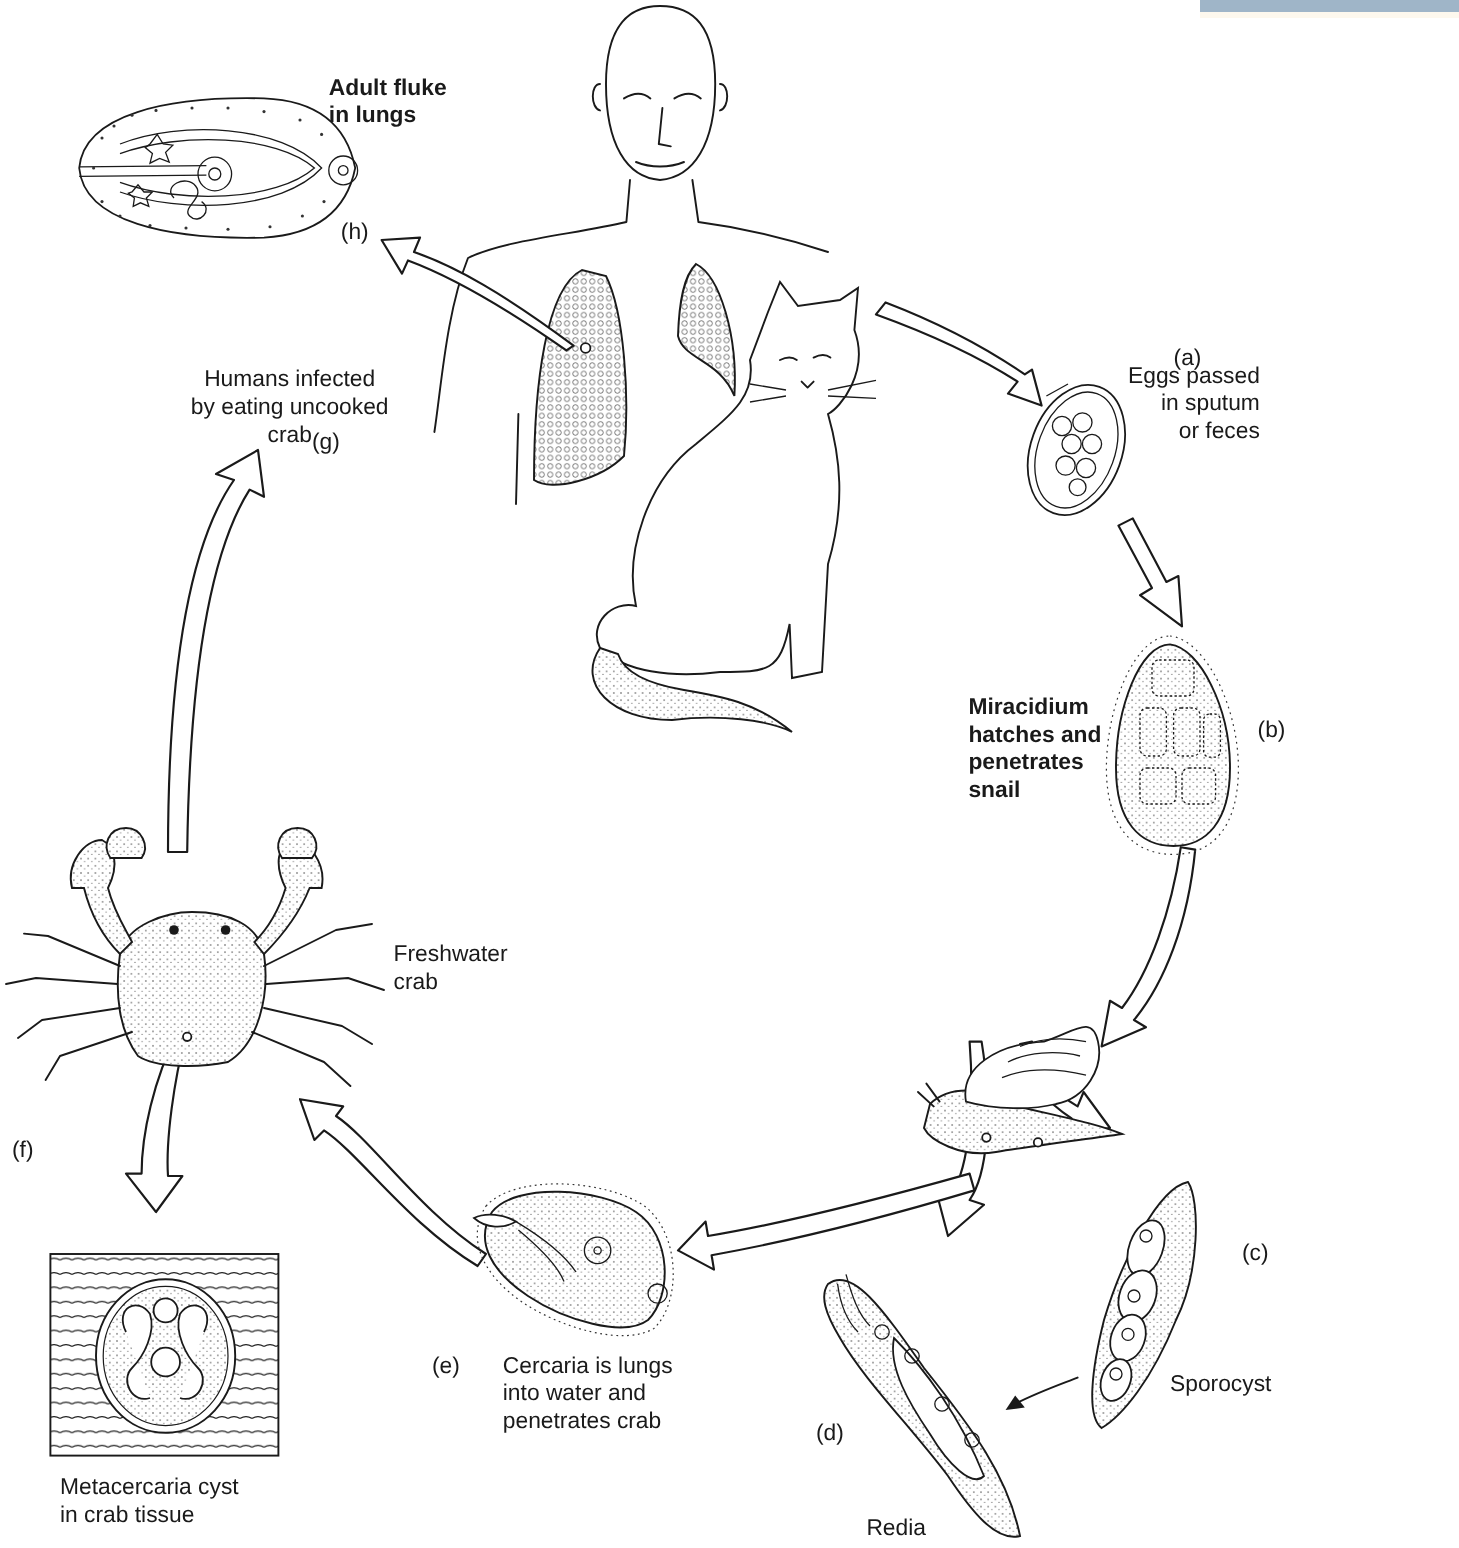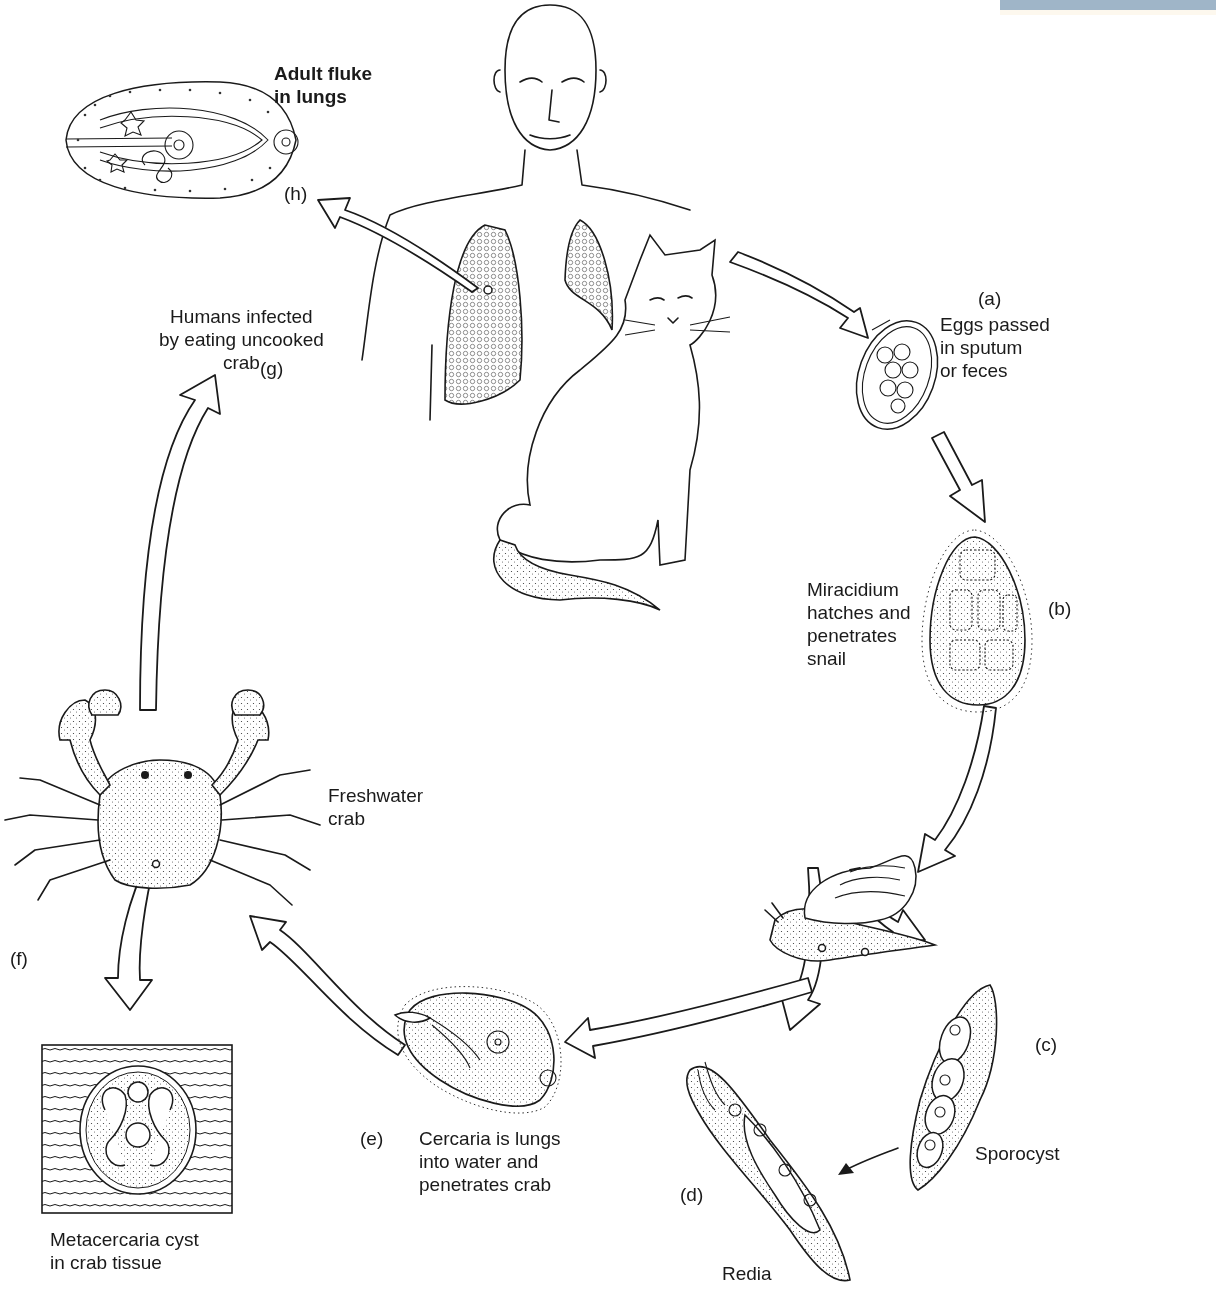--- a/index.html
+++ b/index.html
@@ -209,25 +209,25 @@
     <circle class="white" cx="138" cy="1092" r="10"></circle>
     <circle class="white" cx="138" cy="1135" r="12"></circle>
   </g>
 </svg>
 
 <div class="lbl" style="left:274px; top:62px;font-weight:bold;">Adult fluke
 in lungs</div>
 <div class="tag" style="left:284px; top:182px;">(h)</div>
 
 <div class="tag" style="left:978px; top:287px;">(a)</div>
-<div class="lbl" style="left:940px; top:313px;">Eggs passed
+<div class="lbl" style="left:940px; top:302px;text-align:right;">Eggs passed
 in sputum
 or feces</div>
 
-<div class="lbl" style="left:807px; top:578px;">Miracidium
+<div class="lbl" style="left:807px; top:578px;font-weight:bold;">Miracidium
 hatches and
 penetrates
 snail</div>
 <div class="tag" style="left:1048px; top:597px;">(b)</div>
 
 <div class="tag" style="left:1035px; top:1033px;">(c)</div>
 <div class="lbl" style="left:975px; top:1142px;">Sporocyst</div>
 
 <div class="tag" style="left:680px; top:1183px;">(d)</div>
 <div class="lbl" style="left:722px; top:1262px;text-align:right;">Redia</div>

